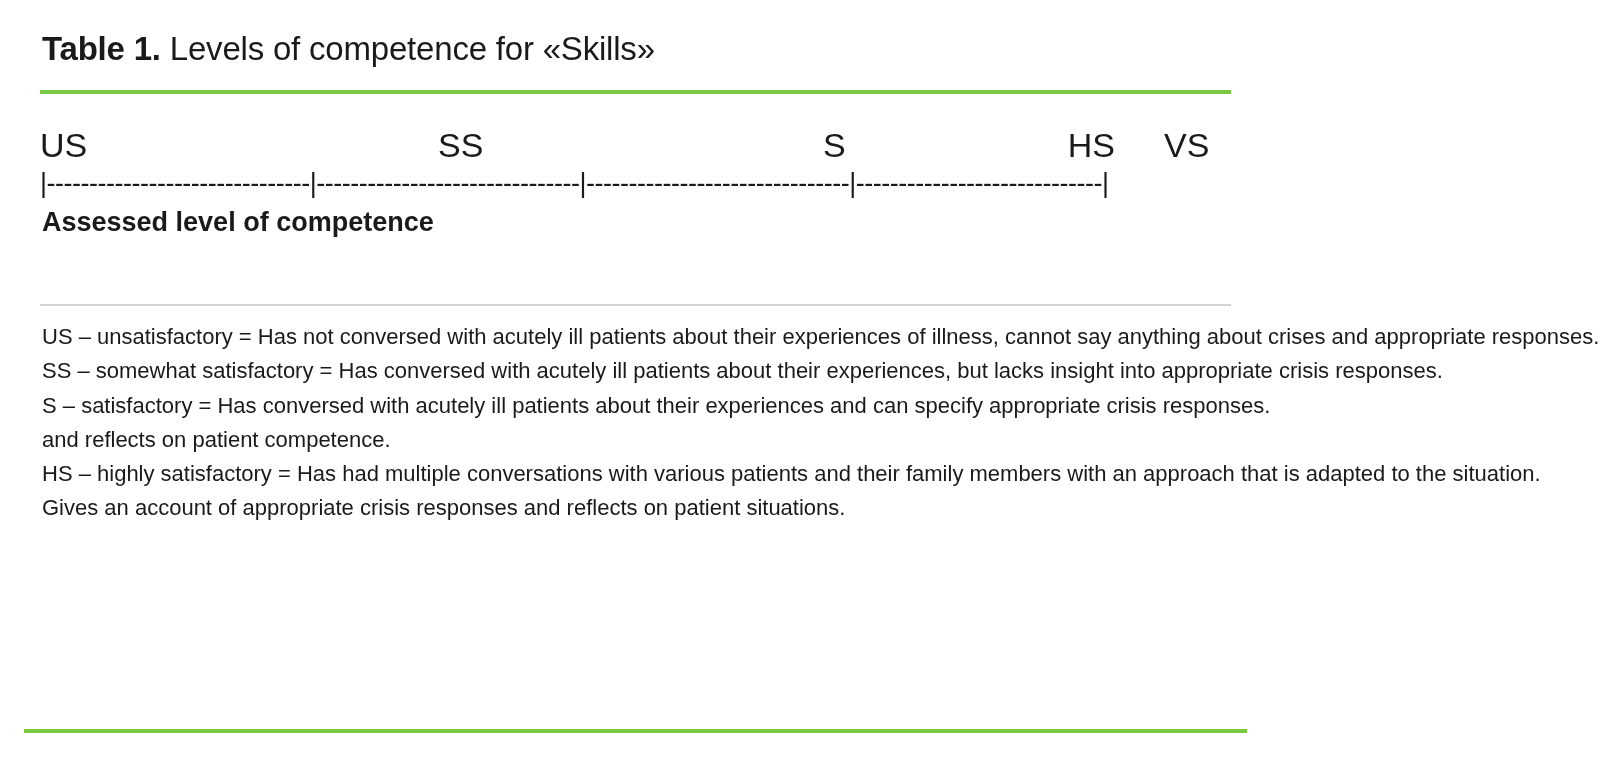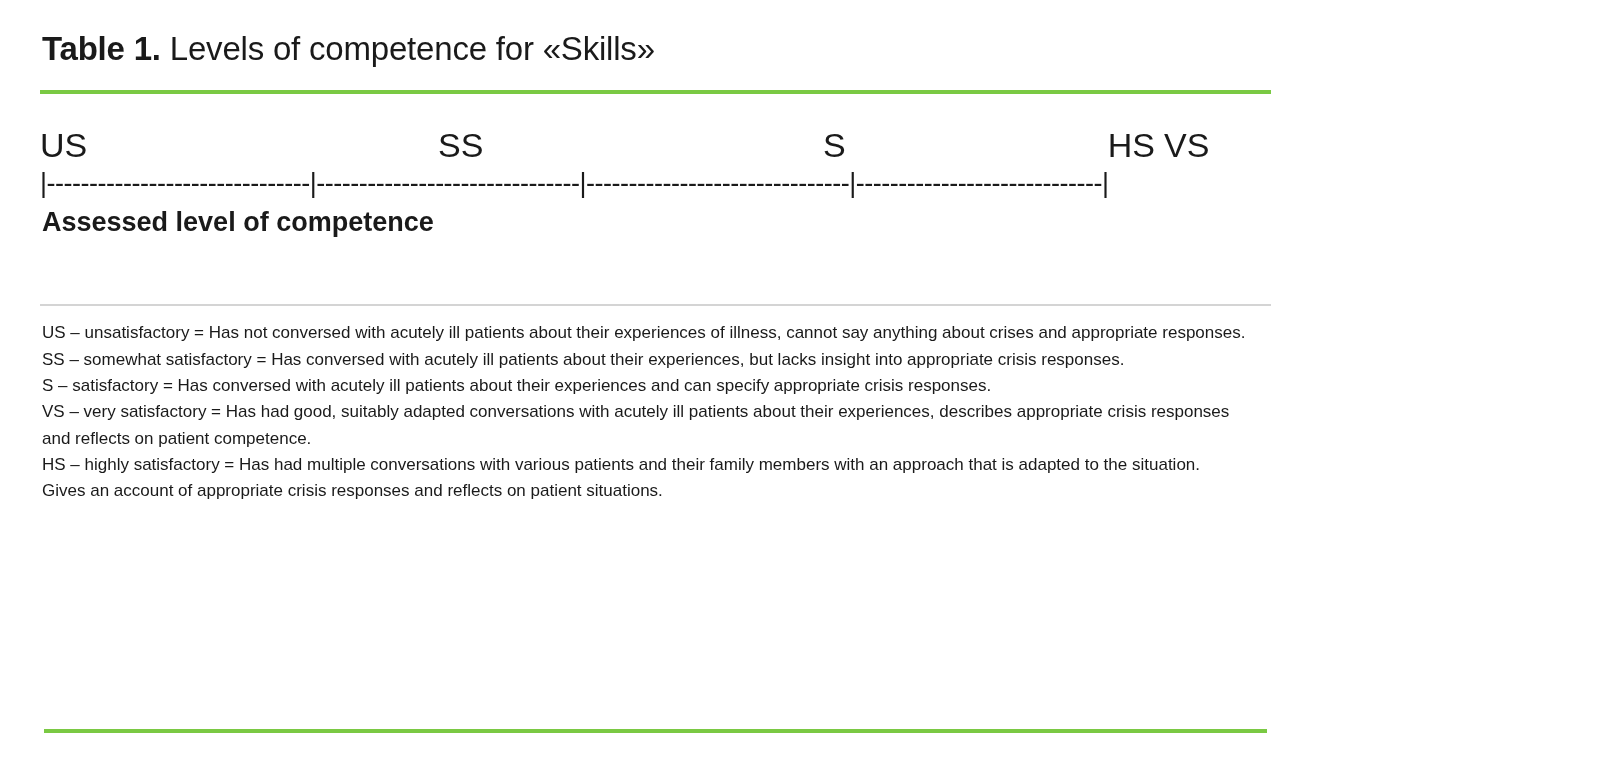--- a/index.html
+++ b/index.html
@@ -12,22 +12,21 @@
     height: 774px;
     font-family: "Liberation Sans", sans-serif;
     color: #1a1a1a;
     overflow: hidden;
   }
   .page {
     position: relative;
     width: 1271px;
     height: 774px;
     box-sizing: border-box;
-    padding: 0 20px;
-    margin-left: 20px;
+    padding: 0 40px;
   }
 
   
   .title-block {
     padding-top: 30px;
     padding-left: 2px;
   }
   .title-line {
     font-size: 33px;
     line-height: 1.15;
@@ -112,21 +111,21 @@
     padding-left: 2px;
     font-size: 27px;
     line-height: 1.2;
     font-weight: bold;
   }
 
   
   .legend {
     margin-top: 14px;
     padding-left: 2px;
-    font-size: 17px;
+    font-size: 22px;
     line-height: 1.55;
   }
   .legend-line {
     white-space: nowrap;
   }
 </style>
 </head>
 <body>
 
 <div class="page">
@@ -149,21 +148,20 @@
     <div class="scale-ruler">|-------------------------------|-------------------------------|-------------------------------|-----------------------------|</div>
     <div class="assessed-caption">Assessed level of competence</div>
   </div>
 
   <div class="rule-gray"></div>
 
   <div class="legend">
     <div class="legend-line">US – unsatisfactory = Has not conversed with acutely ill patients about their experiences of illness, cannot say anything about crises and appropriate responses.</div>
     <div class="legend-line">SS – somewhat satisfactory = Has conversed with acutely ill patients about their experiences, but lacks insight into appropriate crisis responses.</div>
     <div class="legend-line">S – satisfactory = Has conversed with acutely ill patients about their experiences and can specify appropriate crisis responses.</div>
-    <div class="legend-line">VS – very satisfactory = Has had good, suitably adapted conversations with acutely ill patients about their experiences, describes appropriate crisis responses</div>
     <div class="legend-line">and reflects on patient competence.</div>
     <div class="legend-line">HS – highly satisfactory = Has had multiple conversations with various patients and their family members with an approach that is adapted to the situation.</div>
     <div class="legend-line">Gives an account of appropriate crisis responses and reflects on patient situations.</div>
   </div>
 
   <div class="rule-green rule-green-bottom"></div>
 
 </div>
 
 </body></html>

